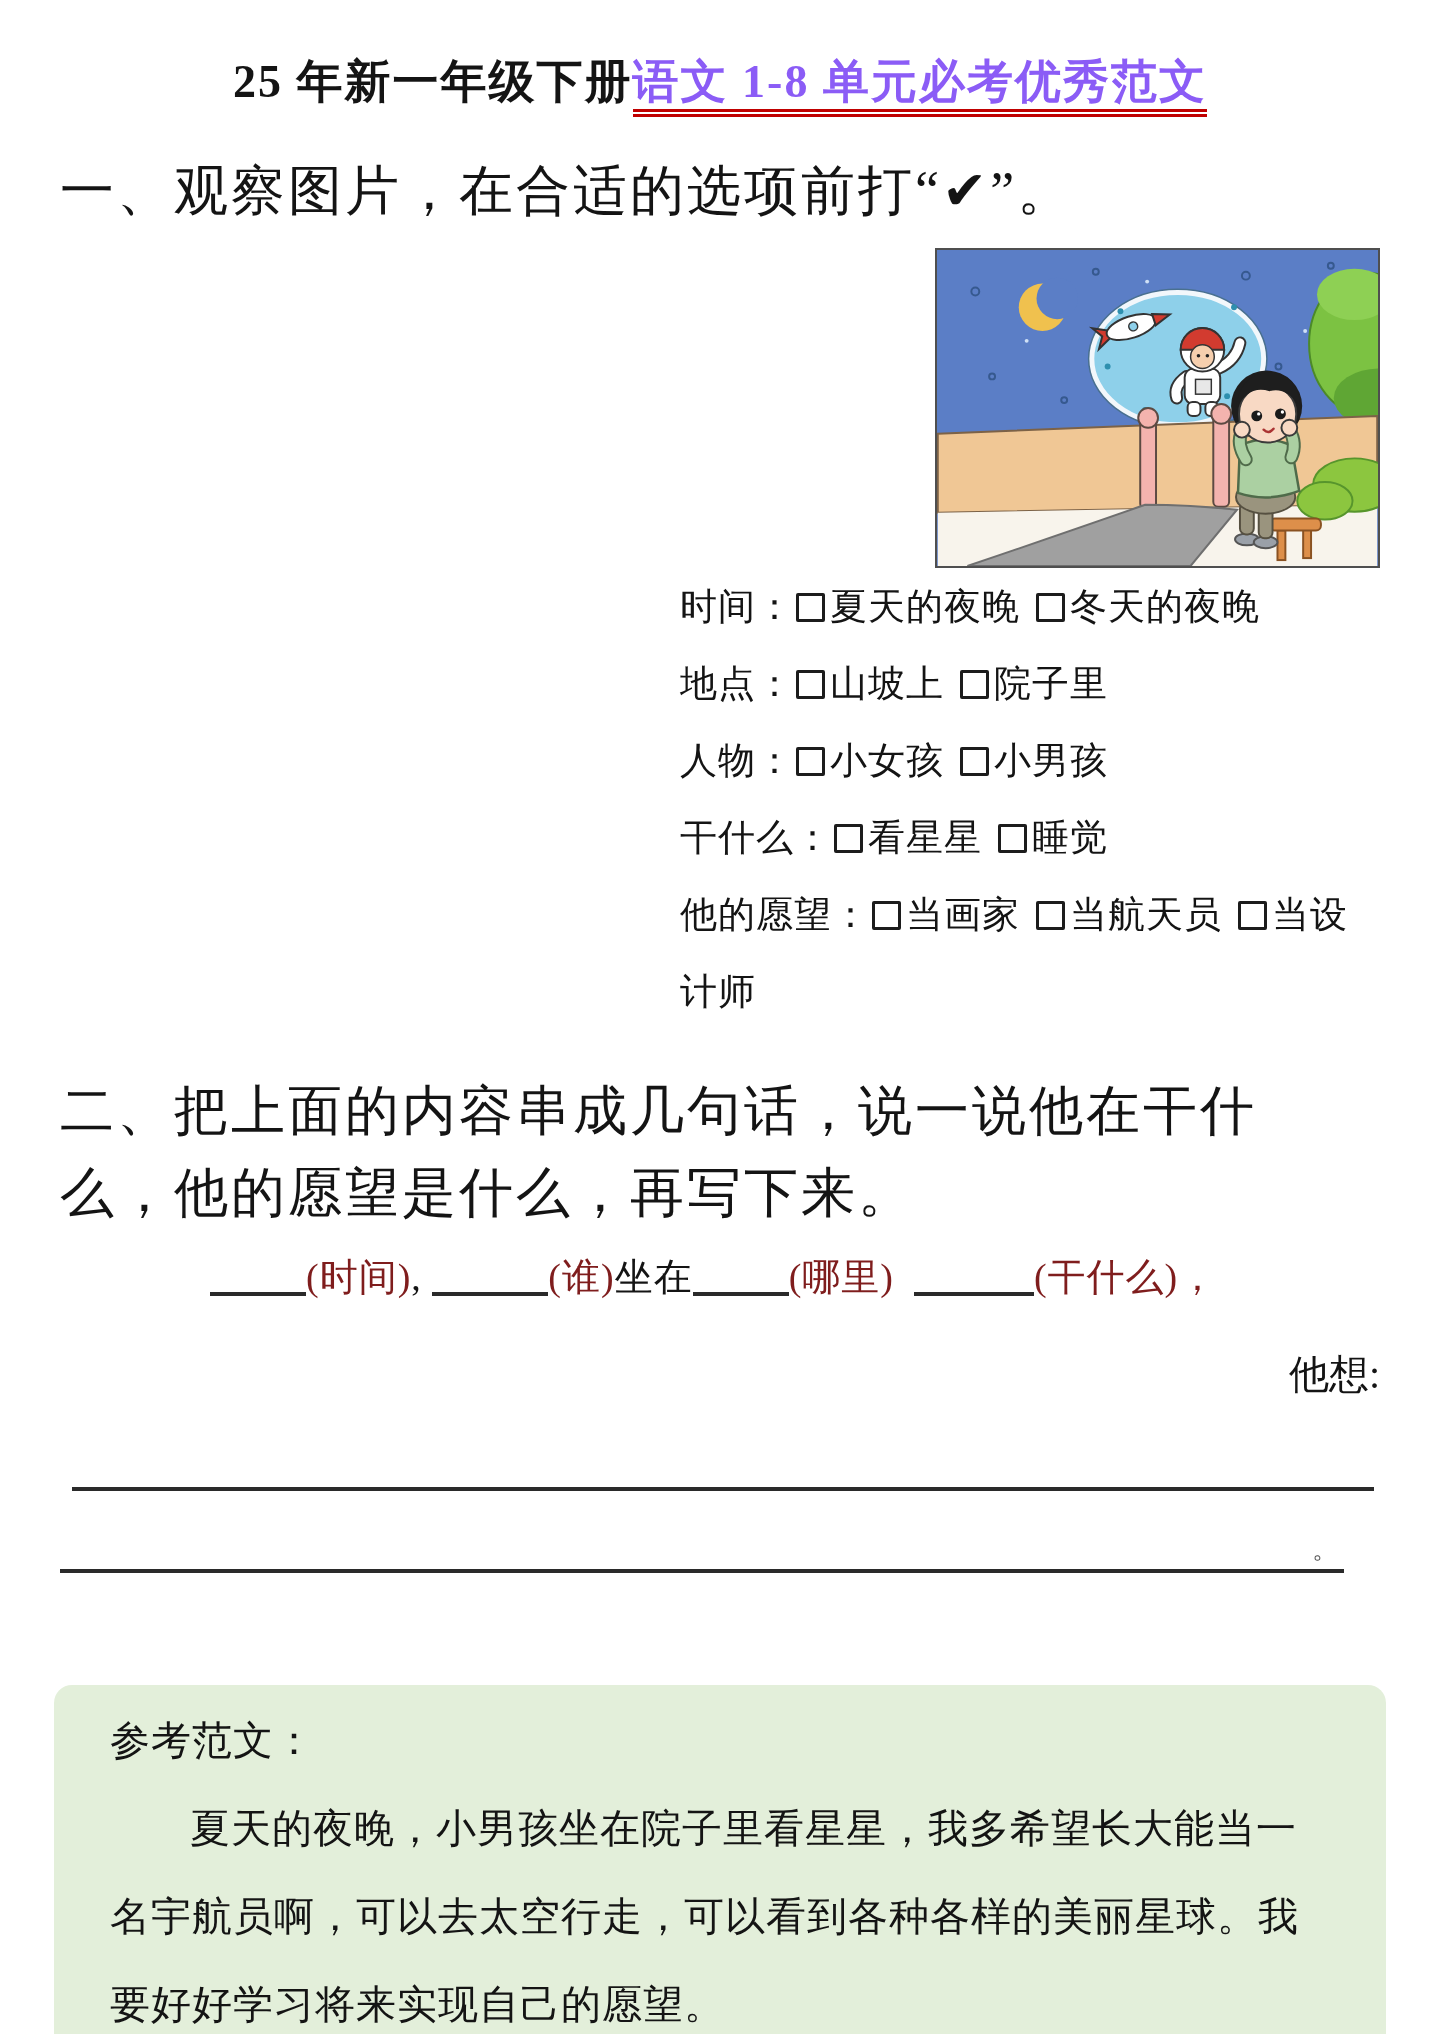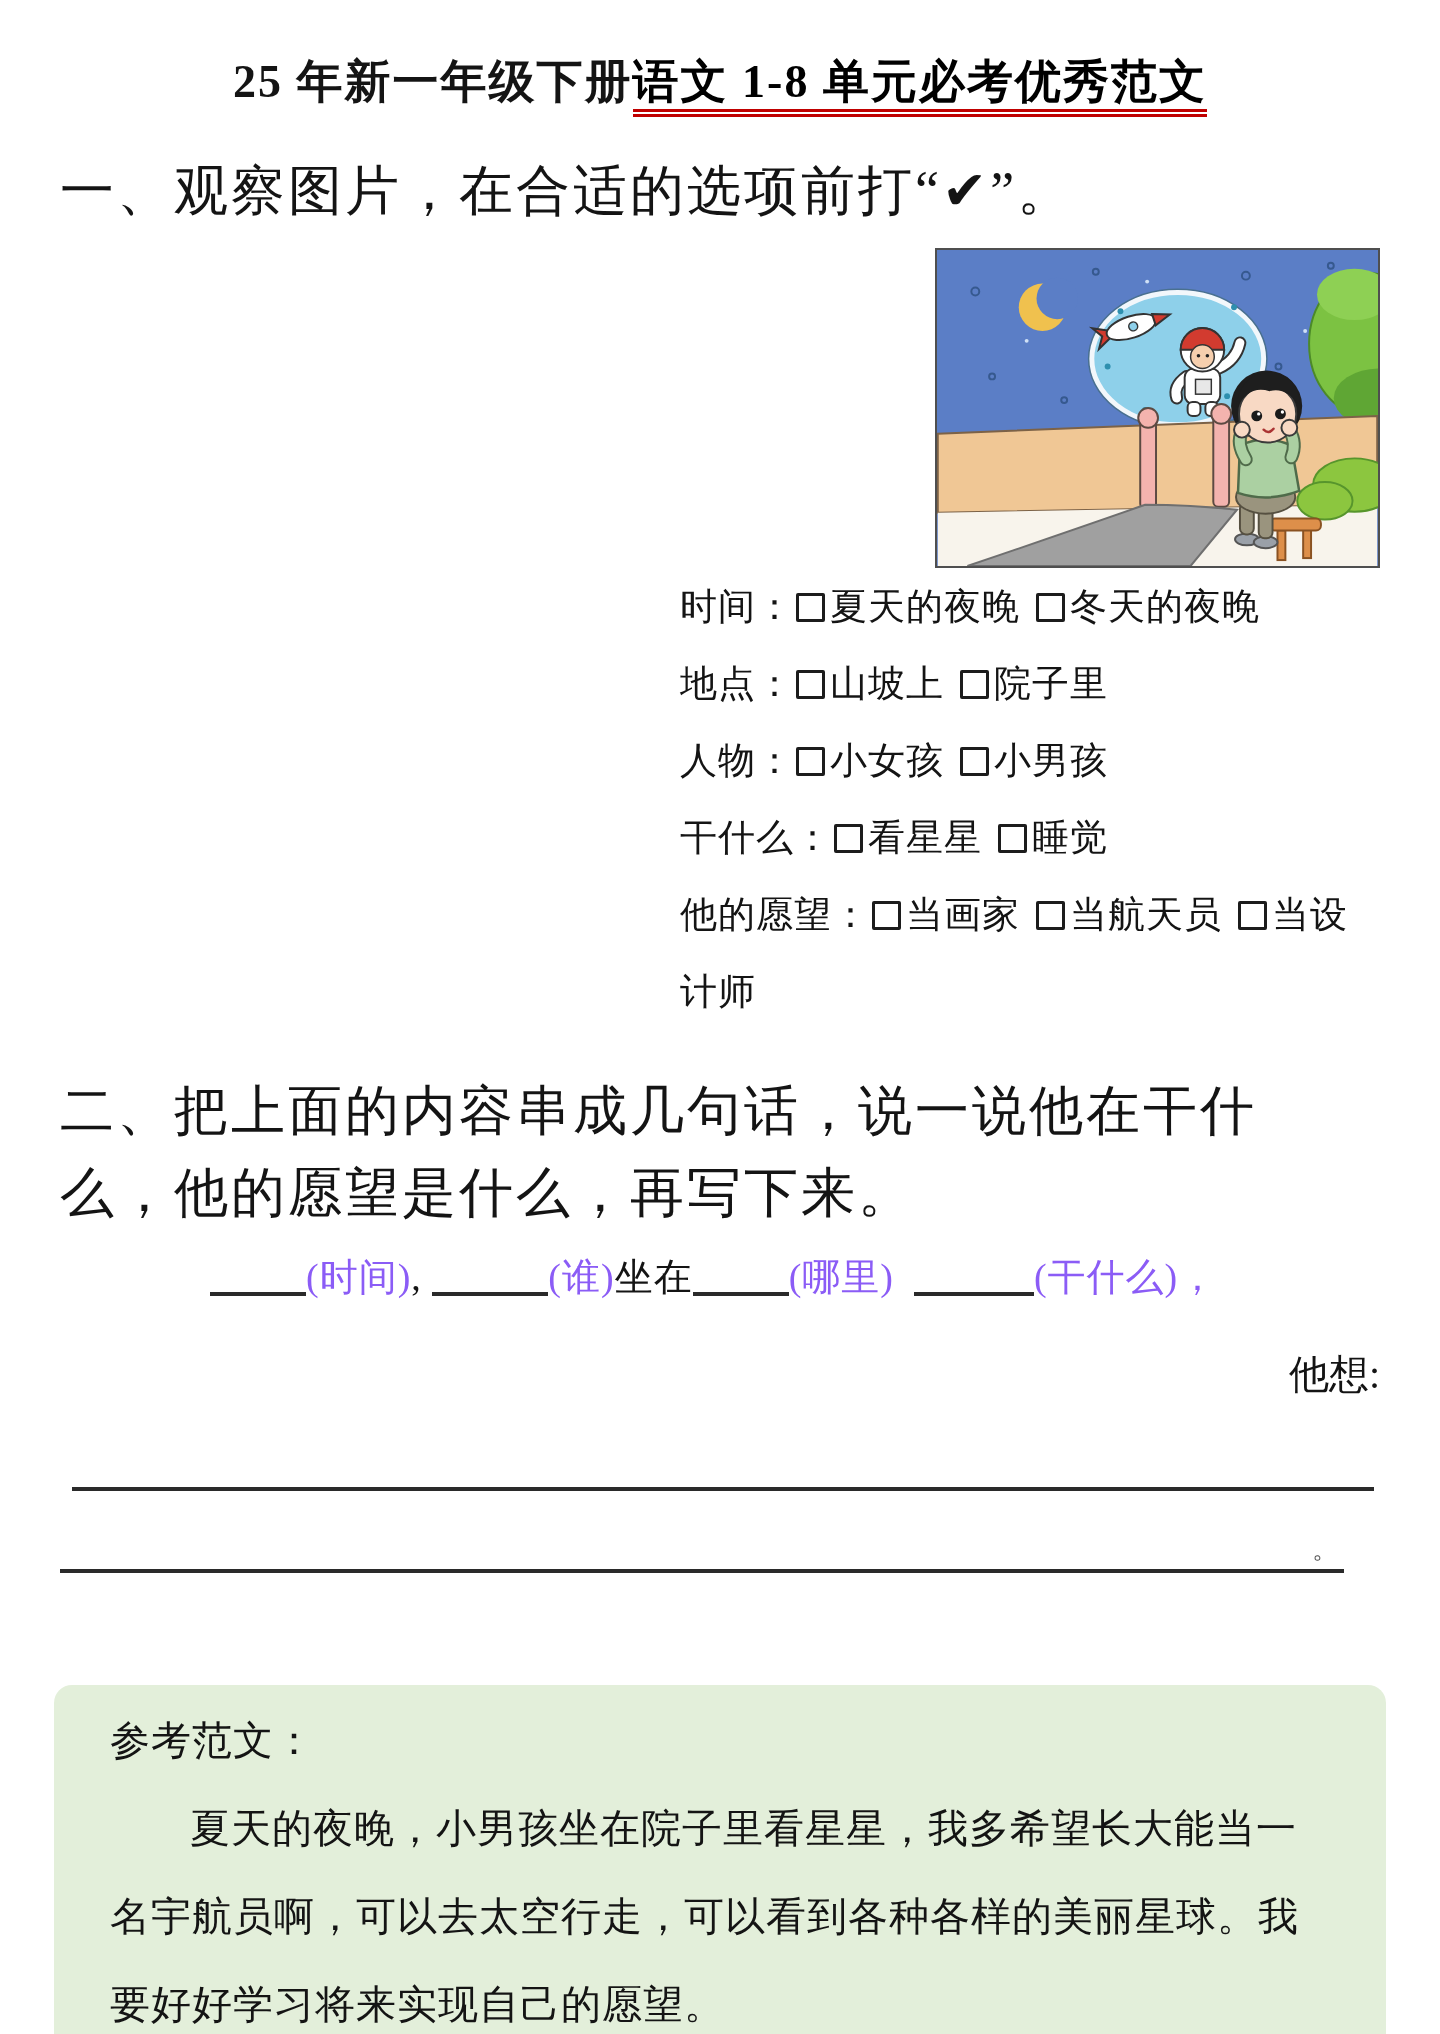--- a/index.html
+++ b/index.html
@@ -8,21 +8,21 @@
     width: 1440px; height: 2034px;
     background: #ffffff;
     color: #141414;
     font-family: "Liberation Serif", "DejaVu Serif", serif;
     overflow: hidden;
   }
   .page { padding: 44px 60px 0 60px; }
 
   
   .title { text-align: center; font-size: 46px; font-weight: 700; letter-spacing: 2px; line-height: 76px; white-space: nowrap; }
-  .title .red-part { color: #000000; border-bottom: 8px double #c00000; padding-bottom: 2px; }
+  .title .red-part { color: #8b5cf6; border-bottom: 8px double #c00000; padding-bottom: 2px; }
   .banner {
     width: 486px; margin: 24px auto 0;
     background: #a5d28a; border-radius: 14px;
     text-align: center; font-size: 38px; font-weight: 700;
     padding: 12px 0 14px; letter-spacing: 2px;
   }
 
   
   .sec { font-size: 54px; letter-spacing: 3px; line-height: 82px; }
   .sec-1 { margin-top: 30px; }
@@ -40,21 +40,21 @@
   .opt-label { margin-right: 2px; }
   .cb {
     display: inline-block; width: 29px; height: 29px;
     border: 3px solid #1c1c1c; border-radius: 2px;
     background: #fff; vertical-align: -3px; margin-right: 5px;
   }
   .opt-text { margin-right: 16px; }
 
   
   .fill-line { margin-top: 18px; font-size: 38px; padding-left: 150px; letter-spacing: 1px; }
-  .red-hint { color: #8b5cf6; }
+  .red-hint { color: #7f1d1d; }
   .blank { display: inline-block; height: 30px; border-bottom: 4px solid #2a2a2a; vertical-align: -6px; }
   .b1 { width: 96px; } .b2 { width: 116px; } .b3 { width: 96px; } .b4 { width: 120px; margin-left: 20px; }
 
   .hewants { display: flex; align-items: flex-end; margin-top: 44px; font-size: 40px; padding-left: 16px; flex-direction: column; }
   .hewants .wline { flex: 1; border-bottom: 4px solid #2a2a2a; margin: 0 6px 7px 14px; }
 
   .rule { border-bottom: 4px solid #2a2a2a; margin: 74px 6px 0 12px; }
   .rule-last { position: relative; border-bottom: 4px solid #2a2a2a; margin: 78px 36px 0 0; }
   .rule-last .tail-period { position: absolute; right: 6px; bottom: 2px; font-size: 26px; color: #555; }
 

